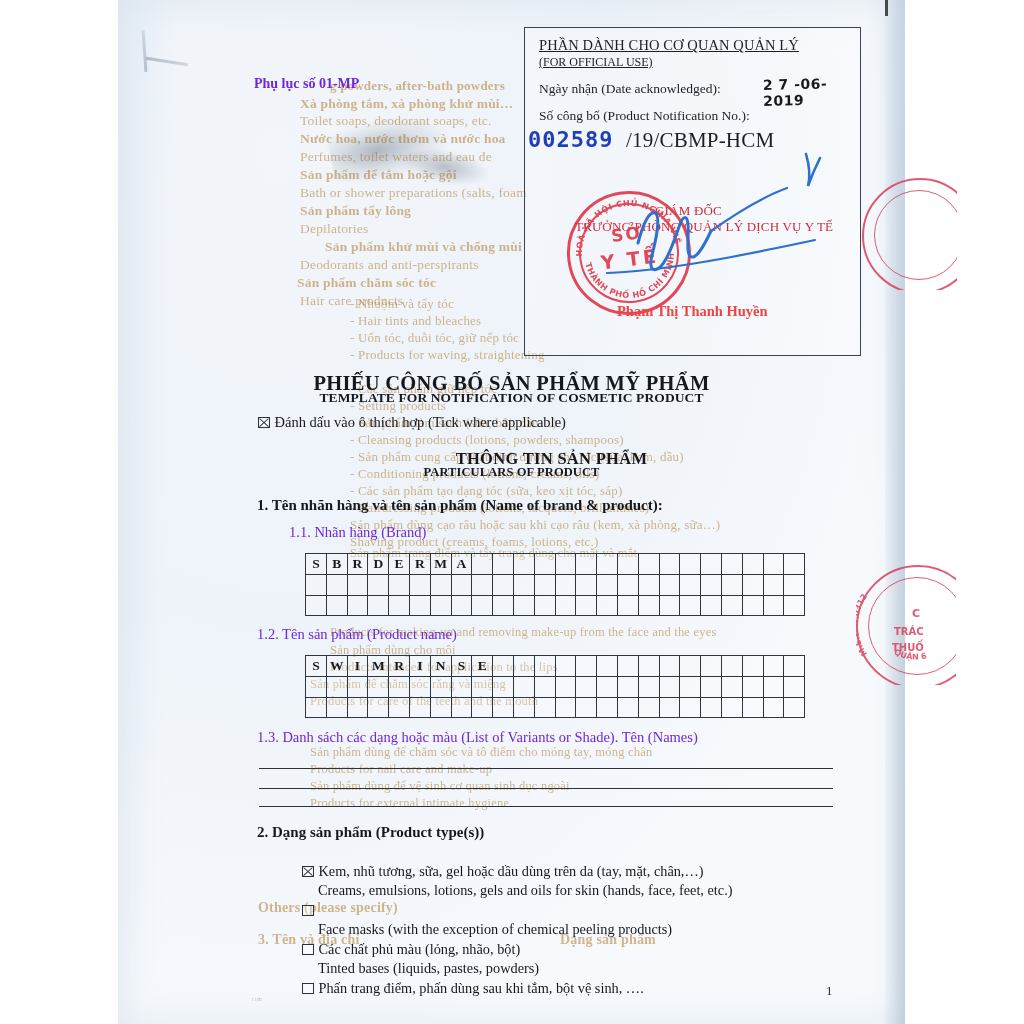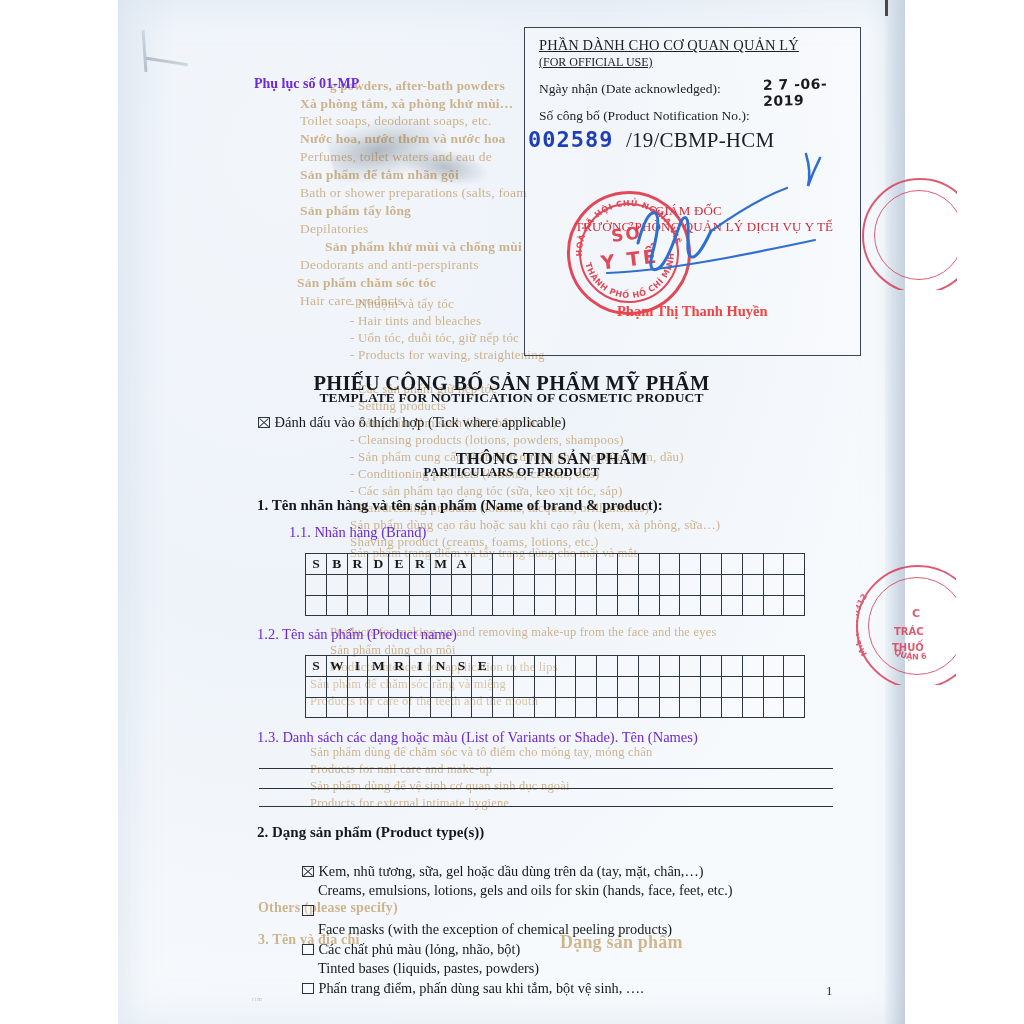--- a/index.html
+++ b/index.html
@@ -185,21 +185,21 @@
 <div class="staple"></div>
 <div class="staple2"></div>
 <div class="smudge"></div>
 <div class="smudge2"></div>
 
 <div class="bleed b-bold" style="left:330px;top:78px;font-size:13px;">g powders, after-bath powders</div>
 <div class="bleed b-bold" style="left:300px;top:96px;font-size:13.5px;">Xà phòng tắm, xà phòng khử mùi…</div>
 <div class="bleed" style="left:300px;top:113px;font-size:13.5px;">Toilet soaps, deodorant soaps, etc.</div>
 <div class="bleed b-bold" style="left:300px;top:131px;font-size:13.5px;">Nước hoa, nước thơm và nước hoa</div>
 <div class="bleed" style="left:300px;top:149px;font-size:13.5px;">Perfumes, toilet waters and eau de</div>
-<div class="bleed b-bold" style="left:300px;top:167px;font-size:13.5px;">Sản phẩm để tắm nhãn gội</div>
+<div class="bleed b-bold" style="left:300px;top:167px;font-size:13.5px;">Sản phẩm để tắm hoặc gội</div>
 <div class="bleed" style="left:300px;top:185px;font-size:13.5px;">Bath or shower preparations (salts, foam</div>
 <div class="bleed b-bold" style="left:300px;top:203px;font-size:13.5px;">Sản phẩm tẩy lông</div>
 <div class="bleed" style="left:300px;top:221px;font-size:13.5px;text-align:right;">Depilatories</div>
 <div class="bleed b-bold" style="left:297px;top:239px;font-size:13.5px;margin-left:28px;">Sản phẩm khử mùi và chống mùi</div>
 <div class="bleed" style="left:300px;top:257px;font-size:13.5px;">Deodorants and anti-perspirants</div>
 <div class="bleed b-bold" style="left:297px;top:275px;font-size:13.5px;">Sản phẩm chăm sóc tóc</div>
 <div class="bleed" style="left:300px;top:293px;font-size:13.5px;">Hair care products</div>
 <div class="bleed" style="left:350px;top:296px;font-size:13px;">- Nhuộm và tẩy tóc</div>
 <div class="bleed" style="left:350px;top:313px;font-size:13px;">- Hair tints and bleaches</div>
 <div class="bleed" style="left:350px;top:330px;font-size:13px;">- Uốn tóc, duỗi tóc, giữ nếp tóc</div>
@@ -219,21 +219,21 @@
 <div class="bleed" style="left:330px;top:643px;font-size:12.5px;">Sản phẩm dùng cho môi</div>
 <div class="bleed" style="left:330px;top:660px;font-size:12.5px;">Products intended for application to the lips</div>
 <div class="bleed" style="left:310px;top:677px;font-size:12.5px;">Sản phẩm để chăm sóc răng và miệng</div>
 <div class="bleed" style="left:310px;top:694px;font-size:12.5px;">Products for care of the teeth and the mouth</div>
 <div class="bleed" style="left:310px;top:745px;font-size:12.5px;">Sản phẩm dùng để chăm sóc và tô điểm cho móng tay, móng chân</div>
 <div class="bleed" style="left:310px;top:762px;font-size:12.5px;">Products for nail care and make-up</div>
 <div class="bleed" style="left:310px;top:779px;font-size:12.5px;">Sản phẩm dùng để vệ sinh cơ quan sinh dục ngoài</div>
 <div class="bleed" style="left:310px;top:796px;font-size:12.5px;text-align:right;">Products for external intimate hygiene</div>
 <div class="bleed b-bold" style="left:258px;top:900px;font-size:14px;">Others (please specify)</div>
 <div class="bleed b-bold" style="left:258px;top:932px;font-size:14px;">3. Tên và địa chỉ</div>
-<div class="bleed b-bold" style="left:560px;top:932px;font-size:18px;font-family:Liberation Serif, serif;">Dạng sản phẩm</div>
+<div class="bleed b-bold" style="left:560px;top:932px;font-size:14px;font-family:Liberation Serif, serif;">Dạng sản phẩm</div>
 
 <div class="sub-head" style="left:254px;top:76px;font-weight:bold;font-size:14px;">Phụ lục số 01-MP</div>
 
 <div id="official-box">
   <div class="ob-pad">
     <div class="ob-title">PHẦN DÀNH CHO CƠ QUAN QUẢN LÝ</div>
     <div class="ob-title2">(FOR OFFICIAL USE)</div>
 
     <div class="ob-row">
       <span>Ngày nhận (Date acknowledged):</span>

